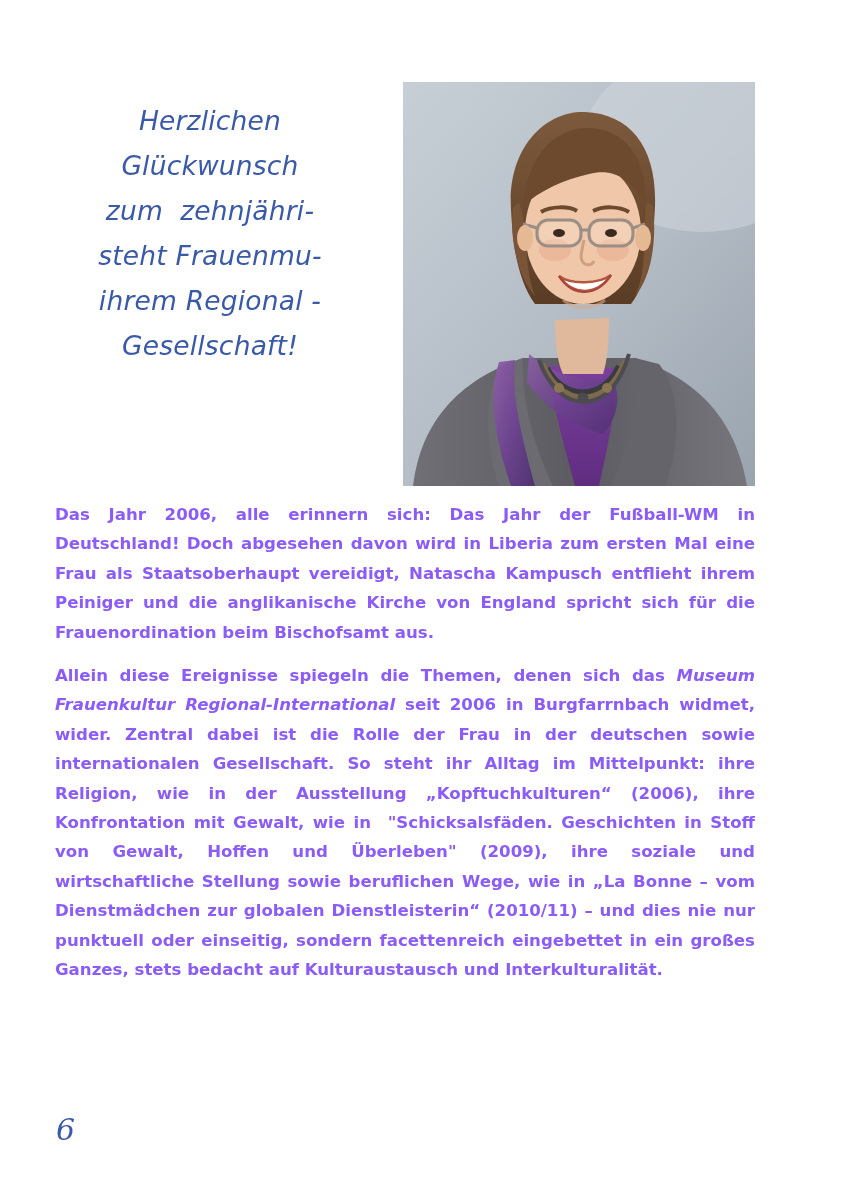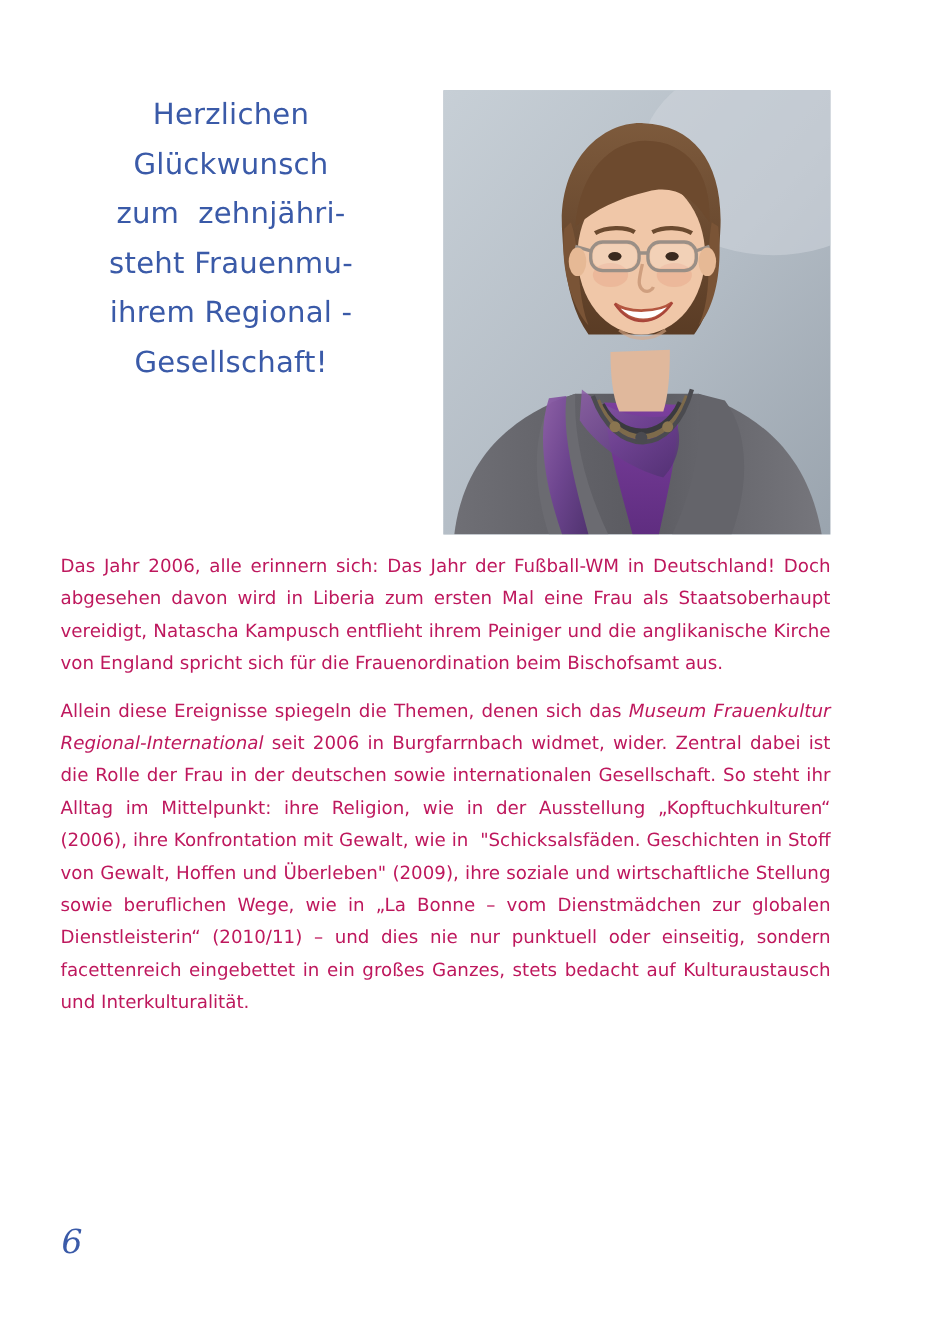--- a/index.html
+++ b/index.html
@@ -26,24 +26,25 @@
   .header {
     position: absolute;
     left: 55px;
     top: 82px;
     width: 700px;
     height: 400px;
   }
   .headline {
     position: absolute;
     left: 0;
-    top: 0;
+    top: 16px;
     width: 310px;
     text-align: center;
     font-family: "DejaVu Sans", sans-serif;
+    font-style: italic;
     font-size: 26.5px;
     line-height: 45px;
     color: #3a5aa8;
     letter-spacing: 0.2px;
   }
   .headline .ln {
     display: block;
     white-space: pre;
   }
 
@@ -65,22 +66,23 @@
     left: 55px;
     top: 500px;
     width: 700px;
   }
   .para {
     font-size: 16.6px;
     line-height: 29.4px;
     text-align: justify;
     text-justify: inter-word;
     margin: 0 0 14px 0;
-    color: #be185d;
+    color: #8b5cf6;
     hyphens: manual;
+    font-weight: bold;
   }
   .para.last { margin-bottom: 18px; }
   .para em {
     font-style: italic;
   }
   .pnum {
     position: absolute;
     left: 56px;
     top: 1112px;
     font-family: "DejaVu Serif", serif;

